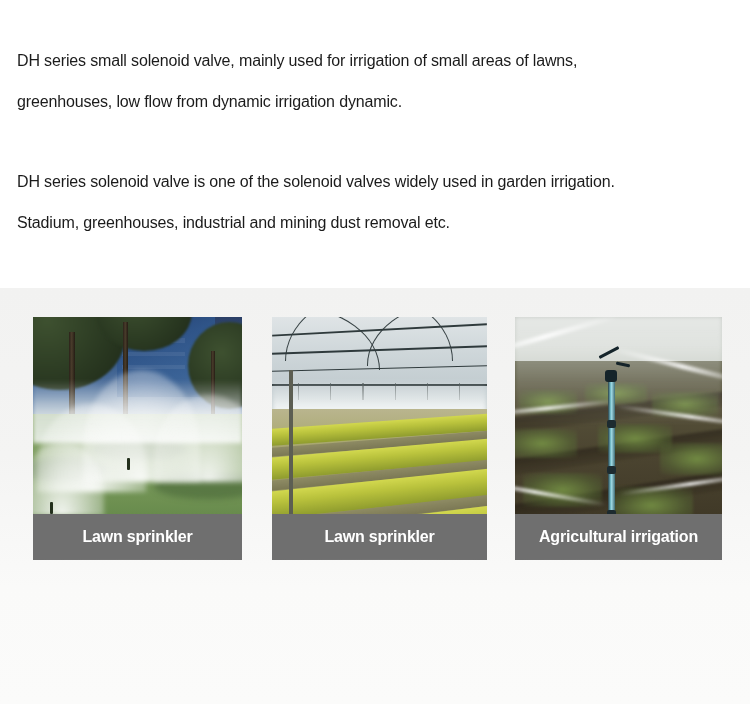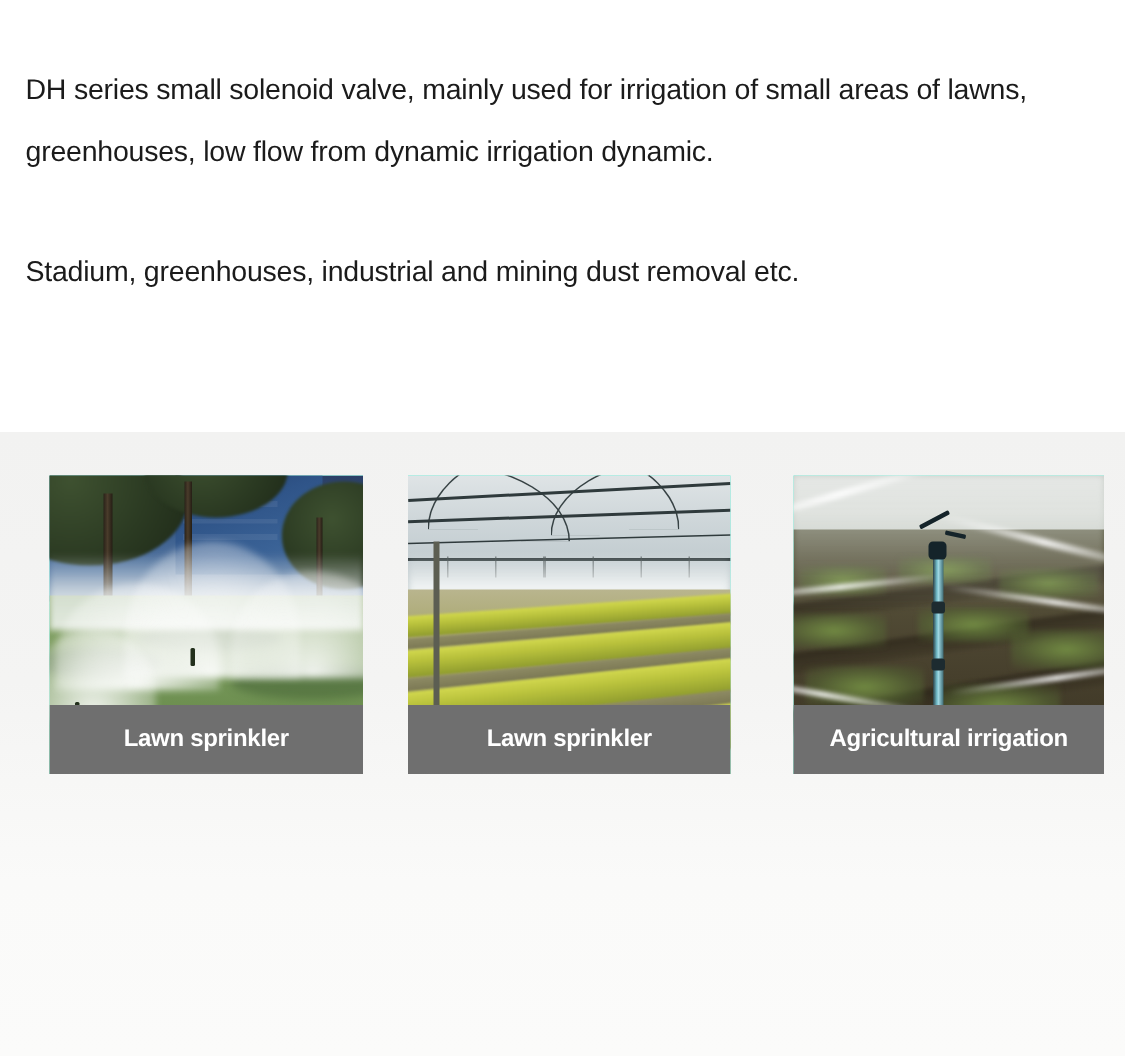--- a/index.html
+++ b/index.html
@@ -36,49 +36,49 @@
   
   .text-block {
     position: absolute;
     left: 17px;
     top: 40px;
     width: 733px;
   }
 
   .para {
     color: #1b1b1b;
-    font-size: 19px;
+    font-size: 16px;
     line-height: 41px;
     letter-spacing: -0.15px;
     white-space: nowrap;
   }
 
   .para-gap { height: 39px; }
 
   
   .gallery {
     position: absolute;
     left: 0;
     top: 288px;
     width: 750px;
     height: 290px;
   }
 
   .card {
     position: absolute;
     top: 29px;
     width: 208px;
-    height: 199px;
+    height: 243px;
     overflow: hidden;
-    background: #5eead4;
+    background: #fde047;
   }
 
   .card.c1 { left: 33px;  width: 209px; }
   .card.c2 { left: 272px; width: 215px; }
-  .card.c3 { left: 529px; width: 207px; }
+  .card.c3 { left: 515px; width: 207px; }
 
   .photo {
     position: absolute;
     inset: 0;
     overflow: hidden;
   }
 
   
   .p1-sky {
     position: absolute; left: 0; top: 0; width: 100%; height: 42%;
@@ -234,20 +234,21 @@
 <body>
 
 <div class="page">
 
   <div class="gallery-band"></div>
 
   <div class="text-block">
     <div class="para">DH series small solenoid valve, mainly used for irrigation of small areas of lawns,</div>
     <div class="para">greenhouses, low flow from dynamic irrigation dynamic.</div>
     <div class="para-gap"></div>
+    <div class="para">DH series solenoid valve is one of the solenoid valves widely used in garden irrigation.</div>
     <div class="para">Stadium, greenhouses, industrial and mining dust removal etc.</div>
   </div>
 
   <div class="gallery">
 
     <div class="card c1">
       <div class="photo">
         <div class="p1-sky"></div>
 
         <div class="p1-building">

